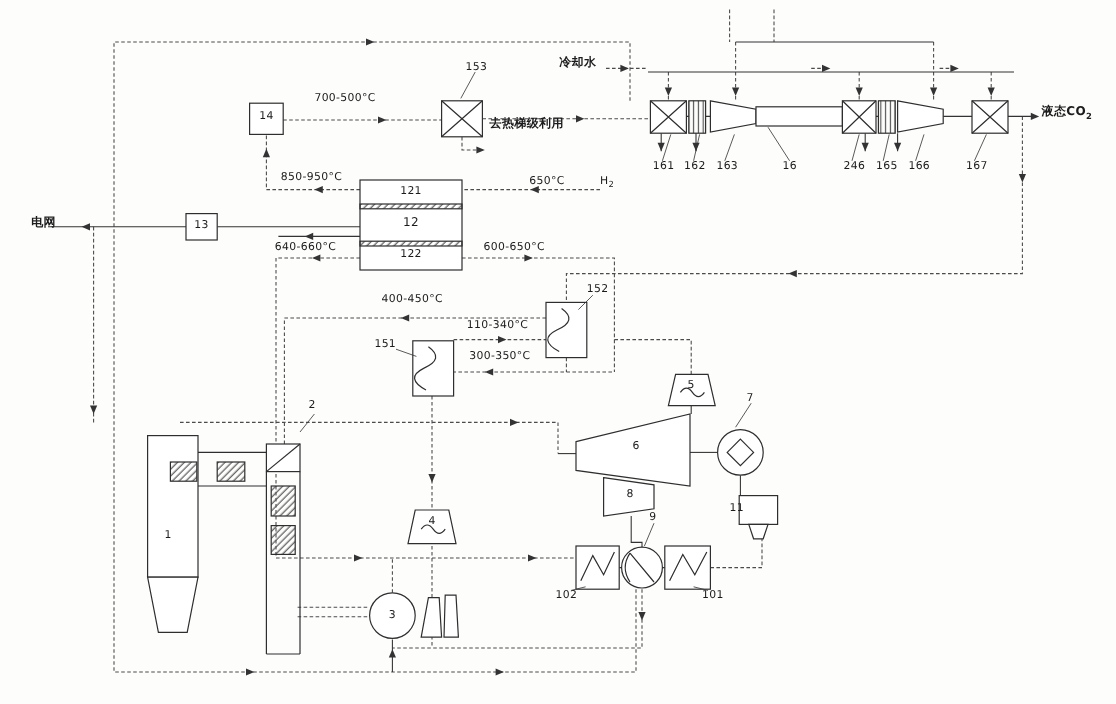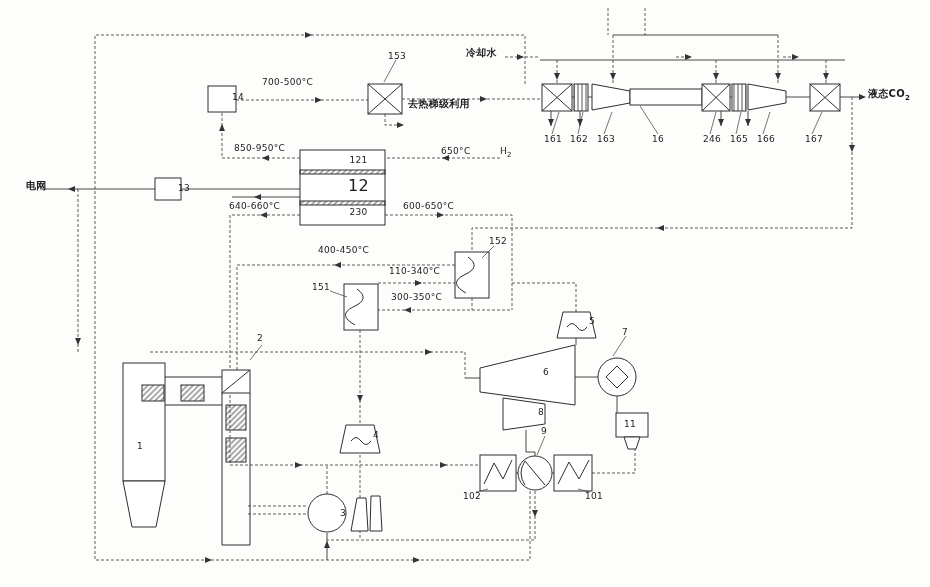--- a/index.html
+++ b/index.html
@@ -1,21 +1,21 @@
 <!DOCTYPE html>
 <html><head>
 <meta charset="utf-8">
 <style>
   html,body{margin:0;padding:0;background:#fff;}
   #fig{position:relative;width:930px;height:587px;background:#fdfdfc;overflow:hidden;
        font-family:"DejaVu Sans",sans-serif;}
   svg{position:absolute;left:0;top:0;}
   .lbl{position:absolute;font-size:9px;line-height:10px;color:#1c1c1c;white-space:nowrap;
        letter-spacing:.3px;}
-  .lbl.center{text-align:center;padding-left:16px;}
+  .lbl.center{text-align:center;}
   .lbl sub{font-size:7px;}
   .cn{font-size:10px;font-weight:bold;}
 </style>
 </head>
 <body>
 
 <div id="fig">
 
 <svg width="930" height="587" viewBox="0 0 930 587">
   <defs>
@@ -244,22 +244,22 @@
 <div class="lbl center" style="left:155px;top:183px;width:26px">13</div>
 <div class="lbl" style="left:234px;top:143px">850-950°C</div>
 <div class="lbl center" style="left:208px;top:92px;width:28px">14</div>
 <div class="lbl" style="left:262px;top:77px">700-500°C</div>
 <div class="lbl" style="left:388px;top:51px">153</div>
 <div class="lbl cn" style="left:408px;top:99px">去热梯级利用</div>
 <div class="lbl cn" style="left:466px;top:48px">冷却水</div>
 <div class="lbl" style="left:441px;top:146px">650°C</div>
 <div class="lbl" style="left:500px;top:146px"><span>H</span><sub>2</sub></div>
 <div class="lbl center" style="left:300px;top:155px;width:85px">121</div>
-<div class="lbl center" style="left:300px;top:181px;width:85px;font-size:16px">12</div>
-<div class="lbl center" style="left:300px;top:207px;width:85px">230</div>
+<div class="lbl center" style="left:300px;top:181px;width:85px;font-size:10px">12</div>
+<div class="lbl center" style="left:300px;top:207px;width:85px">122</div>
 <div class="lbl" style="left:229px;top:201px">640-660°C</div>
 <div class="lbl" style="left:403px;top:201px">600-650°C</div>
 <div class="lbl" style="left:318px;top:245px">400-450°C</div>
 <div class="lbl" style="left:489px;top:236px">152</div>
 <div class="lbl" style="left:389px;top:266px">110-340°C</div>
 <div class="lbl" style="left:312px;top:282px">151</div>
 <div class="lbl" style="left:391px;top:292px">300-350°C</div>
 <div class="lbl" style="left:544px;top:134px">161</div>
 <div class="lbl" style="left:570px;top:134px">162</div>
 <div class="lbl" style="left:597px;top:134px">163</div>

